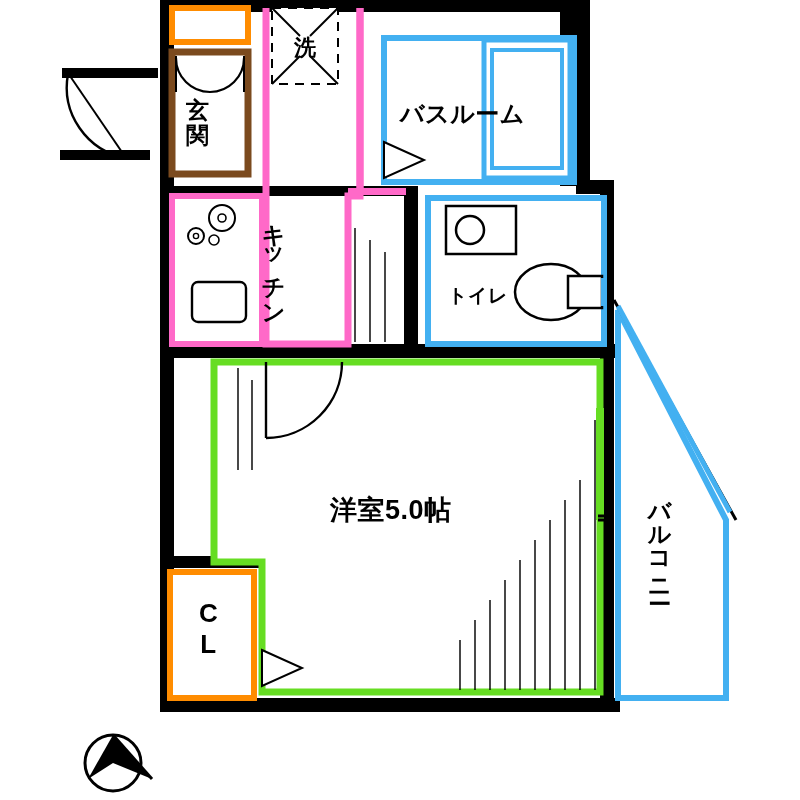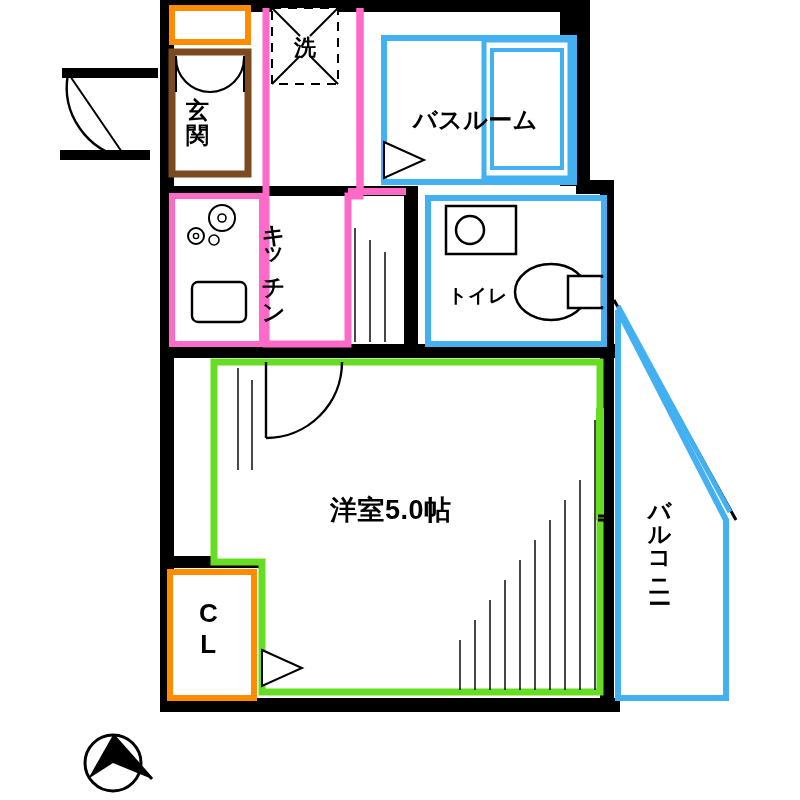--- a/index.html
+++ b/index.html
@@ -187,21 +187,21 @@
       <path d="M 113 735 L 152 779 L 113 763 Z" fill="#000000"></path>
       <path d="M 113 735 L 152 779" stroke="#000000" stroke-width="3" fill="none"></path>
     </g>
 
   </svg>
 
   <div class="room-label" style="left: 186px; top: 98px; font-size: 23px; text-align: center;">玄<br>関</div>
 
   <div class="room-label" style="left:294px; top:36px; font-size:22px;">洗</div>
 
-  <div class="room-label" style="left:400px; top:107px; font-size:24px;margin-left:13px;">バスルーム</div>
+  <div class="room-label" style="left:400px; top:101px; font-size:24px;">バスルーム</div>
 
   <div class="room-label vertical" style="left:262px; top:208px; font-size:23px;">キッチン</div>
 
   <div class="room-label" style="left:448px; top:286px; font-size:19px;">トイレ</div>
 
   <div class="room-label" style="left:330px; top:496px; font-size:27px;">洋室5.0帖</div>
 
   <div class="room-label vertical" style="left:194px; top:598px; font-size:26px;">CL</div>
 
   <div class="room-label vertical" style="left:648px; top:484px; font-size:23px;">バルコニー</div>

